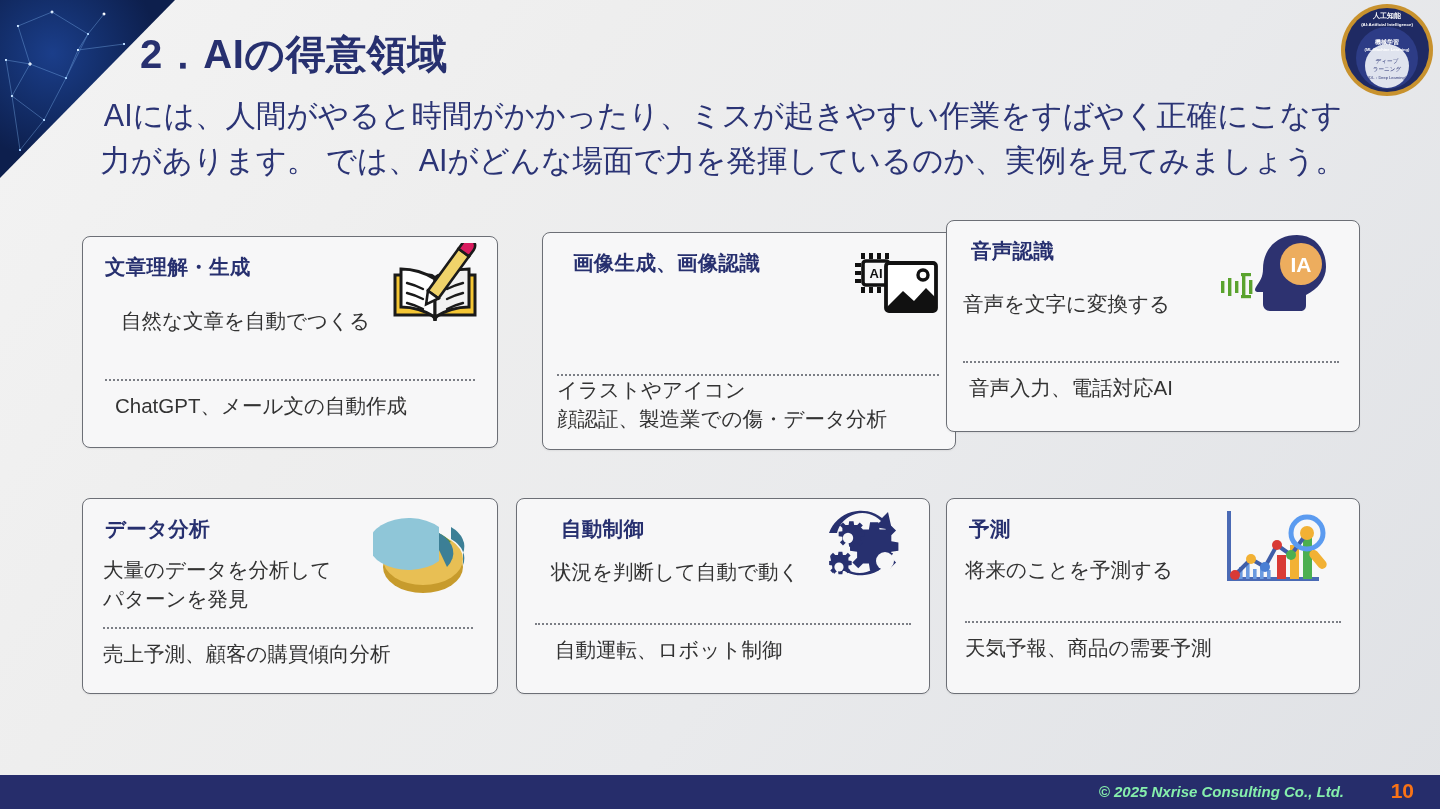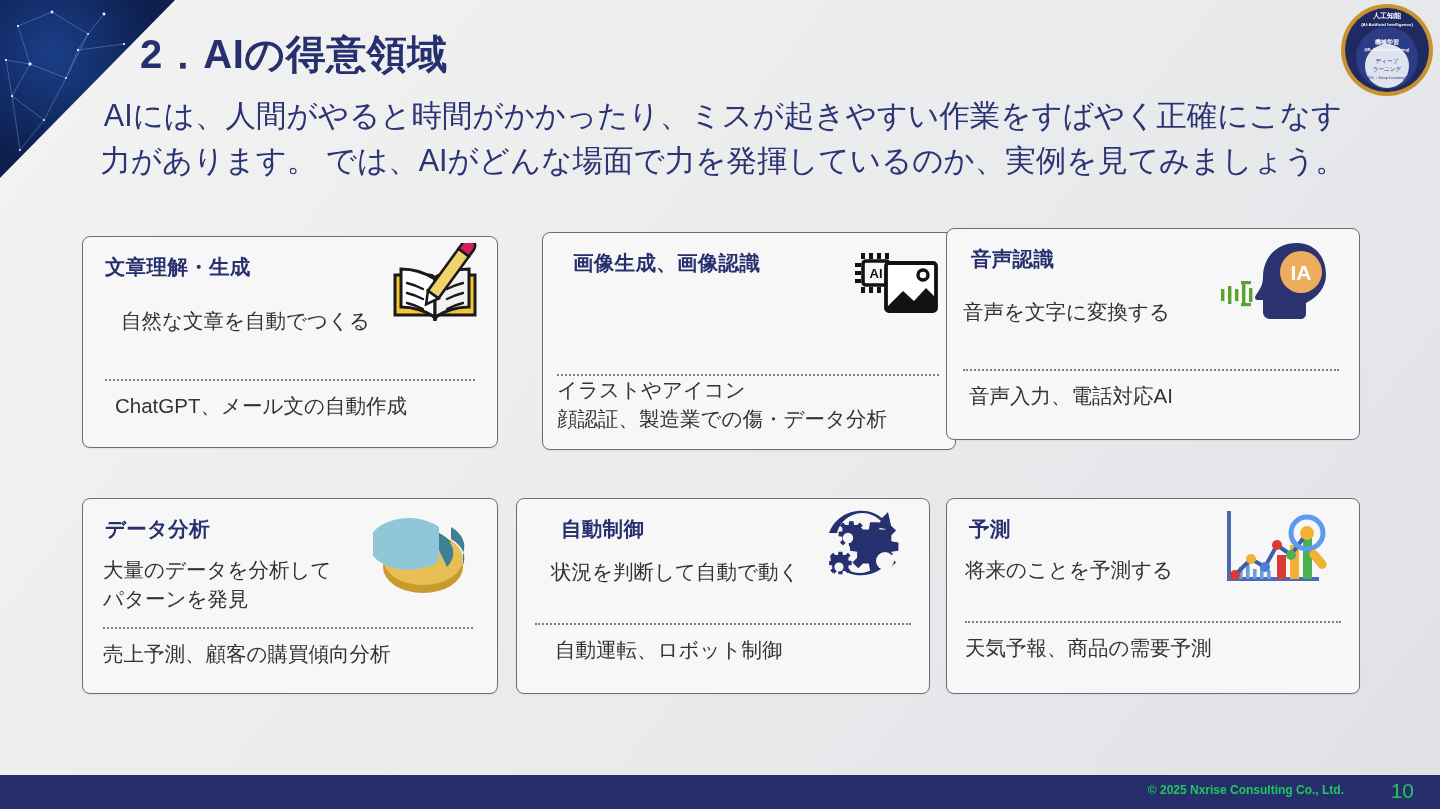--- a/index.html
+++ b/index.html
@@ -71,25 +71,25 @@
   }
   .card-icon{position:absolute;}
 
   
   .footer-bar{
     position:absolute;left:0;bottom:0;width:1440px;height:34px;
     background:#262d6b;
   }
   .footer-copy{
     position:absolute;right:96px;top:8px;
-    color:#22c55e;font-size:12px;font-weight:bold;white-space:nowrap;
+    color:#86efac;font-size:15px;font-weight:bold;white-space:nowrap;font-style:italic;
   }
   .footer-page{
     position:absolute;right:26px;top:4px;
-    color:#22c55e;font-size:21px;font-weight:normal;
+    color:#f97316;font-size:21px;font-weight:bold;
   }
 </style>
 </head>
 <body>
 
 <div class="slide">
 
   <div class="corner-art">
     <svg width="175" height="178" viewBox="0 0 175 178">
       <g stroke="#7fb4ef" stroke-width="0.7" opacity="0.55" fill="none">
@@ -178,21 +178,21 @@
         </g>
         <rect x="22" y="20" width="26" height="24" rx="3" fill="none" stroke="#111111" stroke-width="3.6"></rect>
         <text x="35" y="37" text-anchor="middle" font-size="13" font-weight="bold" fill="#111111" font-family="'Liberation Sans',sans-serif">AI</text>
         <path d="M48 22 h44 a3 3 0 0 1 3 3 v42 a3 3 0 0 1 -3 3 h-44 a3 3 0 0 1 -3 -3 v-42 a3 3 0 0 1 3 -3 z" fill="#ffffff" stroke="#111111" stroke-width="3.8"></path>
         <circle cx="82" cy="34" r="5" fill="none" stroke="#111111" stroke-width="3.4"></circle>
         <path d="M46 66 l16 -16 l11 10 l12 -13 l10 10 v9 a3 3 0 0 1 -3 3 h-44 a3 3 0 0 1 -2 -3 z" fill="#111111"></path>
       </svg>
     </div>
   </div>
 
-  <div class="card" style="left:946px;top:228px;width:412px;height:210px;text-align:center;">
+  <div class="card" style="left:946px;top:220px;width:412px;height:210px;text-align:center;">
     <div class="card-head" style="left:24px;top:16px;">音声認識</div>
     <div class="card-body" style="left:16px;top:68px;">音声を文字に変換する</div>
     <div class="divider" style="left:16px;top:140px;width:376px;"></div>
     <div class="card-foot" style="left:22px;top:152px;">音声入力、電話対応AI</div>
     <div class="card-icon" style="left:268px;top:8px;width:122px;height:92px;">
       <svg width="122" height="92" viewBox="0 0 122 92">
         <g fill="#5aa32e">
           <rect x="6" y="52" width="3.4" height="12"></rect>
             <rect x="13" y="49" width="3.4" height="18"></rect>
           <rect x="20" y="52" width="3.4" height="12"></rect>

